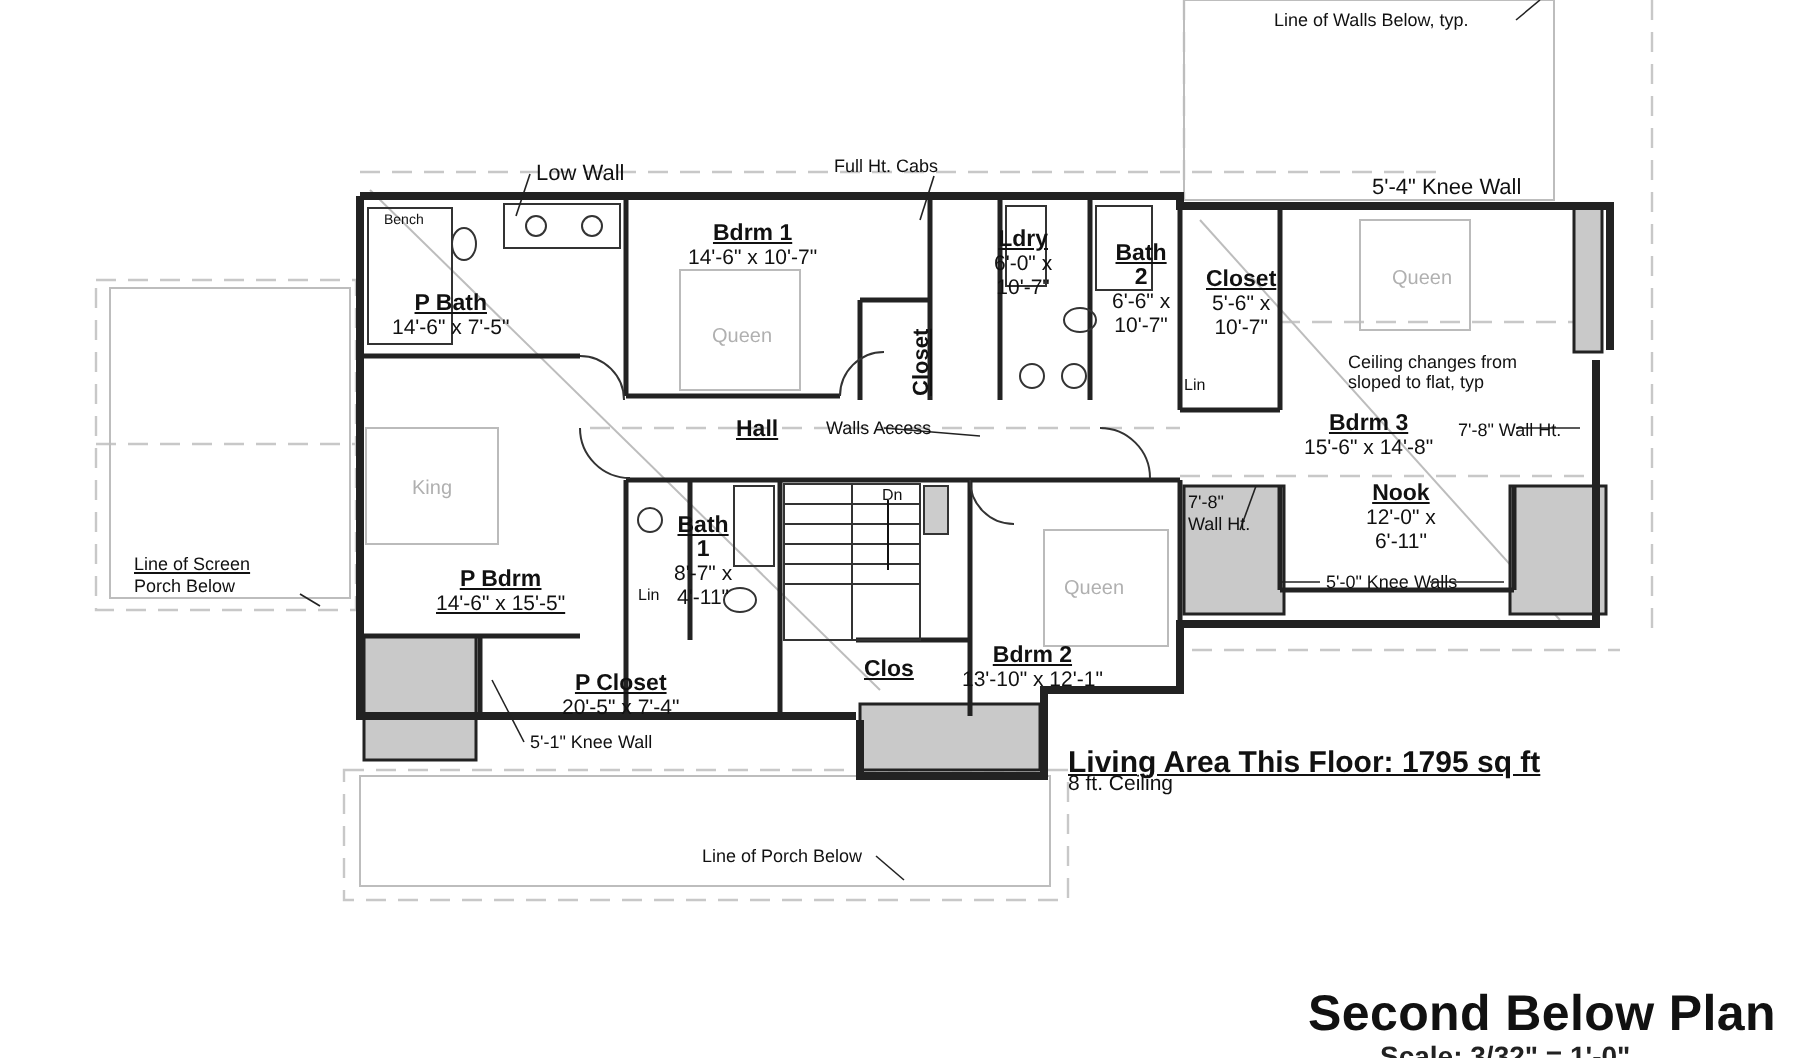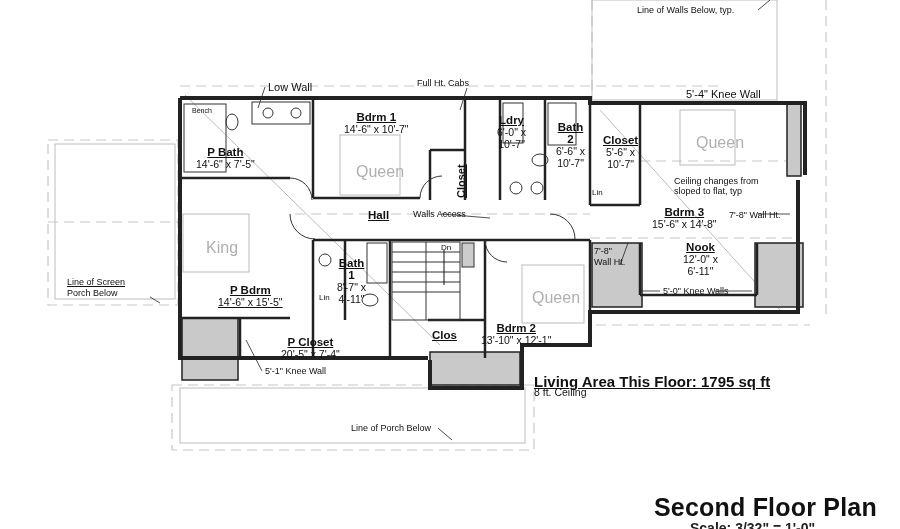--- a/index.html
+++ b/index.html
@@ -2,21 +2,21 @@
 <html><head>
 <meta charset="utf-8">
 <style>
   html,body{margin:0;padding:0;background:#fff;}
   body{width:900px;height:529px;position:relative;overflow:hidden;font-family:"Liberation Sans",sans-serif;color:#111;}
   svg.plan{position:absolute;left:0;top:0;}
   .lbl{position:absolute;font-size:10px;line-height:11px;color:#111;white-space:nowrap;}
   .room{position:absolute;text-align:center;line-height:12px;}
   .room .name{font-weight:bold;text-decoration:underline;font-size:11.5px;display:block;}
   .room .dim{font-size:10.5px;display:block;}
-  .bed{position:absolute;color:#b0b0b0;font-size:16px;}
+  .bed{position:absolute;color:#b0b0b0;font-size:10px;}
   .note{font-size:9px;}
   .title{position:absolute;left:654px;top:493px;font-size:25px;font-weight:bold;letter-spacing:0.2px;}
   .scale{position:absolute;left:690px;top:520px;font-size:14px;font-weight:bold;color:#222;}
   .area{position:absolute;left:534px;top:373px;font-size:15px;font-weight:bold;text-decoration:underline;}
   .ceil{position:absolute;left:534px;top:386px;font-size:10.5px;}
   .vert{position:absolute;transform:rotate(-90deg);transform-origin:center;font-weight:bold;text-decoration:underline;font-size:11px;}
 </style>
 </head>
 <body>
 
@@ -220,14 +220,14 @@
 <div class="bed" style="left:532px;top:289px;">Queen</div>
 <div class="bed" style="left:696px;top:134px;">Queen</div>
 <div class="lbl" style="left:192px;top:105px;font-size:7px;">Bench</div>
 <div class="lbl" style="left:592px;top:187px;font-size:8px;">Lin</div>
 <div class="lbl" style="left:319px;top:292px;font-size:8px;">Lin</div>
 <div class="lbl" style="left:441px;top:242px;font-size:8px;">Dn</div>
 
 <div class="area">Living Area This Floor: 1795 sq ft</div>
 <div class="ceil">8 ft. Ceiling</div>
 
-<div class="title">Second Floor Plan</div>
+<div class="title">Second Below Plan</div>
 <div class="scale">Scale: 3/32" = 1'-0"</div>
 
 </body></html>

